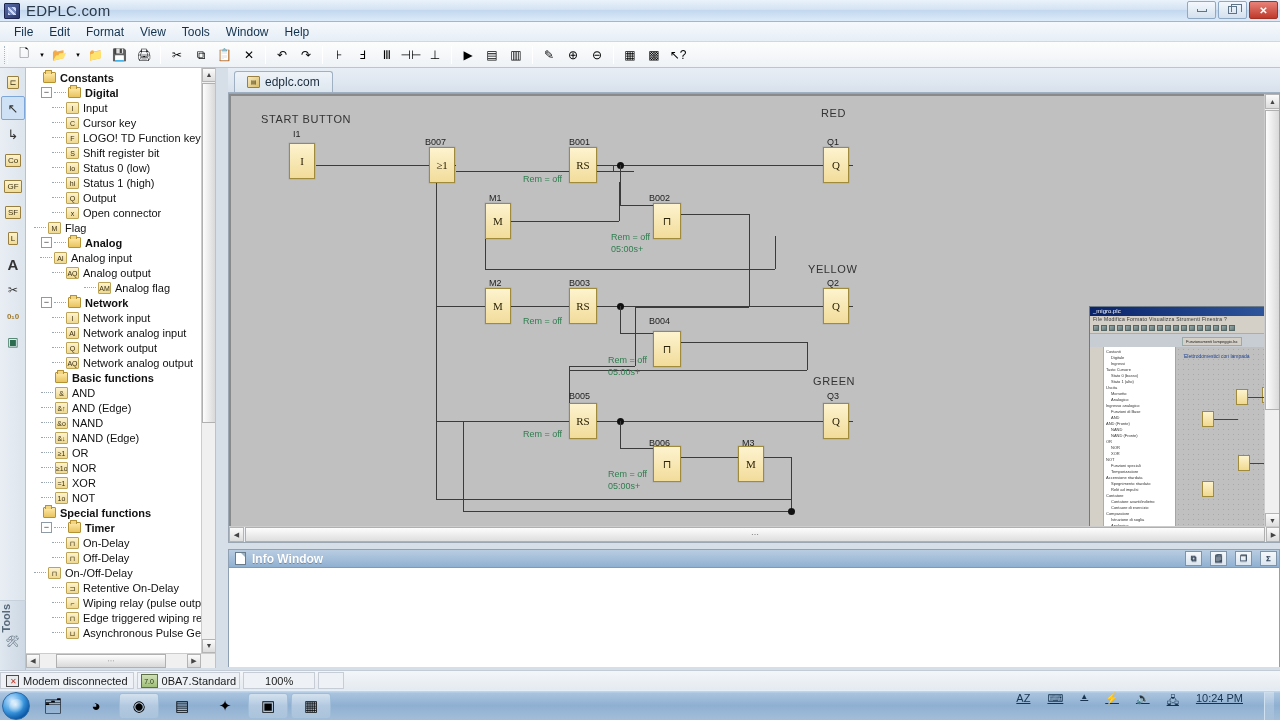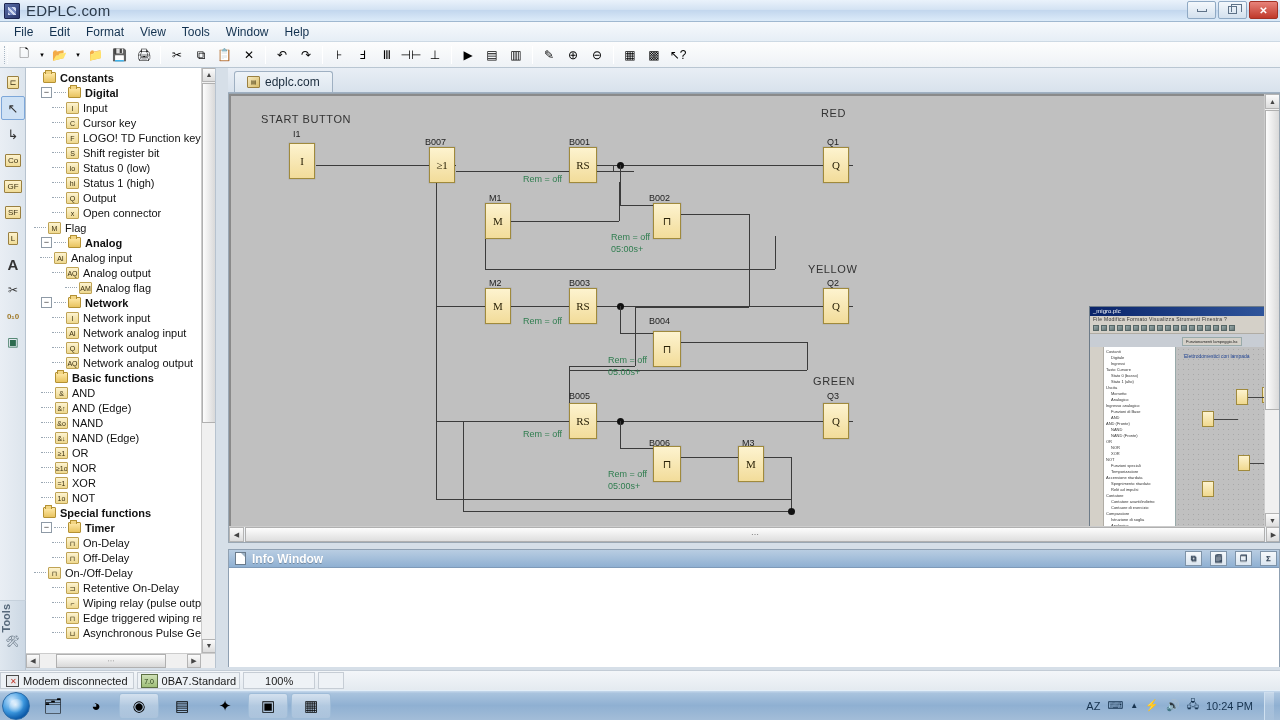--- a/index.html
+++ b/index.html
@@ -227,21 +227,21 @@
     background:linear-gradient(to bottom,#c6d9ec 0%,#a9c3de 8%,#8fb0d2 50%,#a3bdd8 100%);
     border-top:1px solid #e3eef8;display:flex;align-items:center;
   }
   .startorb{width:28px;height:28px;border-radius:50%;margin-left:2px;
     background:radial-gradient(circle at 35% 30%,#cfe9ff 0%,#3f9ae0 45%,#0b59a8 75%,#063a74 100%);
     border:1px solid #2a6ba8;position:relative;flex:none;}
   .startorb:after{content:"";position:absolute;left:6px;top:6px;width:16px;height:16px;border-radius:50%;
     background:radial-gradient(circle at 40% 35%,rgba(255,255,255,.75),rgba(255,255,255,0) 60%);}
   .tbitem{width:40px;height:26px;margin-left:3px;display:flex;align-items:center;justify-content:center;}
   .tbitem.boxed{border:1px solid #9fbcd8;border-radius:3px;background:linear-gradient(to bottom,rgba(255,255,255,.5),rgba(255,255,255,.12));}
-  .tray{margin-left:auto;display:flex;align-items:center;gap:7px;padding-right:6px;font-size:11px;color:#17334f;}
+  .tray{margin-left:auto;display:flex;align-items:flex-start;gap:17px;padding-right:6px;font-size:11px;color:#17334f;text-decoration:underline;}
   .showdesk{width:10px;height:28px;border-left:1px solid #cfe0f0;background:linear-gradient(to bottom,rgba(255,255,255,.35),rgba(255,255,255,.05));margin-left:4px;}
 </style>
 </head>
 <body>
 
 <div id="app">
 
   <div class="titlebar">
     <div class="tb-icon"></div>
     <div class="tb-title">EDPLC.com</div>
@@ -413,21 +413,21 @@
         <div class="node" style="padding-left: 14px;">
           <span class="dots"></span>
           <span class="gicon">AI</span>
           <span class="lbl">Analog input</span>
         </div>
         <div class="node" style="padding-left: 26px;">
           <span class="dots"></span>
           <span class="gicon">AQ</span>
           <span class="lbl">Analog output</span>
         </div>
-        <div class="node" style="padding-left: 39px;">
+        <div class="node" style="padding-left: 26px; justify-content: center;">
           <span class="dots"></span>
           <span class="gicon">AM</span>
           <span class="lbl">Analog flag</span>
         </div>
         <div class="node" style="padding-left: 15px;">
           <span class="exp">−</span>
           <span class="dots"></span>
           <span class="folder"></span>
           <span class="lbl bold">Network</span>
         </div>

